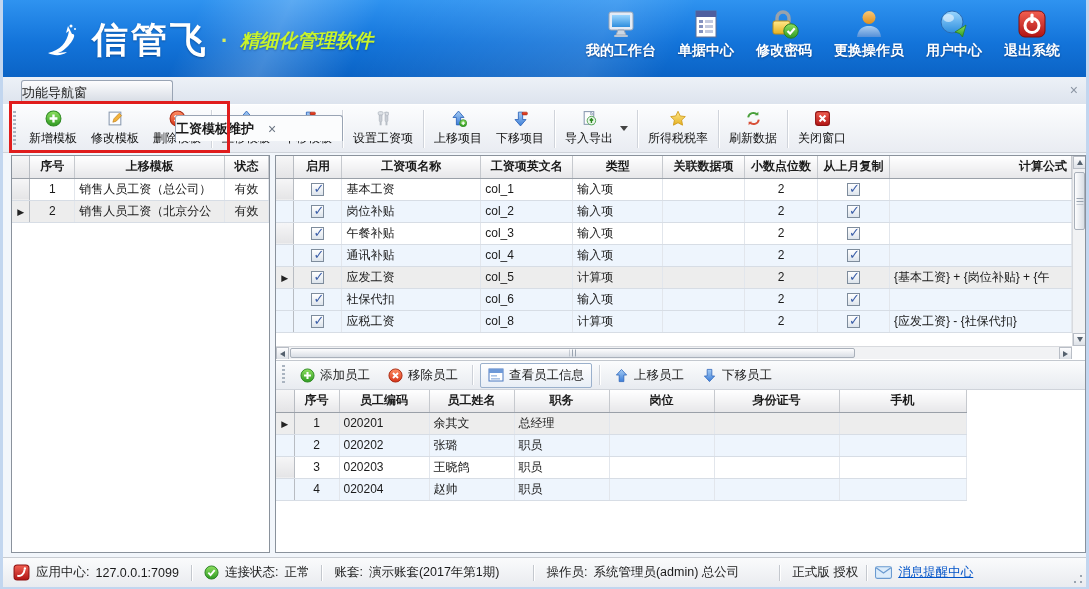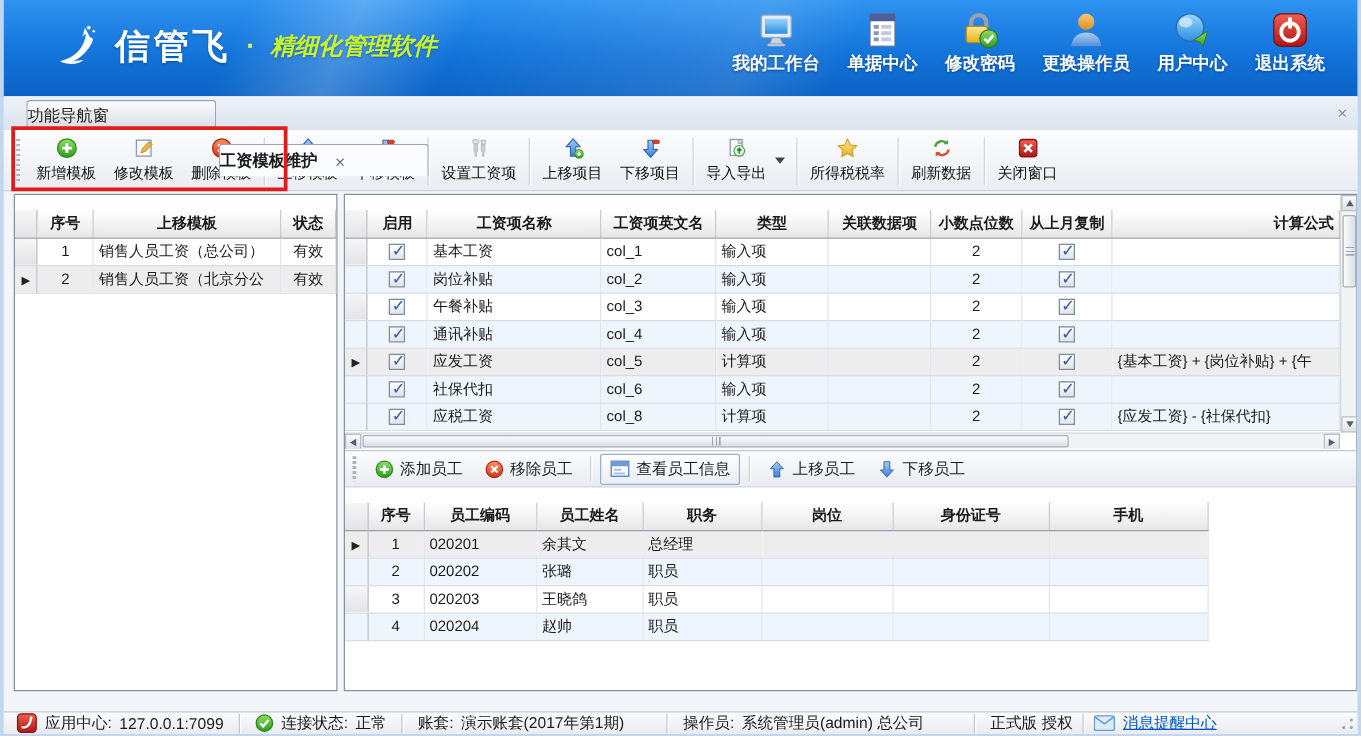--- a/index.html
+++ b/index.html
@@ -7,21 +7,21 @@
   body { font-family:"Liberation Sans","DejaVu Sans",sans-serif; font-size:12px; color:#1a1a1a; background:#eef3fa; }
   .window { position:relative; width:1089px; height:589px; overflow:hidden; background:#f2f6fb;
             border-left:3px solid #c2d6ef; border-right:3px solid #c2d6ef; border-bottom:2px solid #c2d6ef; }
 
   
   .header { position:absolute; left:-3px; top:0; width:1089px; height:77px;
             background:linear-gradient(180deg,#2f93f0 0%,#1374da 55%,#0b63c5 100%); overflow:hidden; }
   .header::before { content:""; position:absolute; left:0; top:0; width:100%; height:100%;
             background:linear-gradient(115deg, rgba(255,255,255,0) 18%, rgba(255,255,255,.22) 26%, rgba(255,255,255,0) 34%, rgba(255,255,255,.12) 55%, rgba(255,255,255,0) 62%); }
   .logo-area { position:absolute; left:40px; top:16px; display:flex; align-items:center; gap:10px; }
-  .brand { color:#fff; font-size:28px; font-weight:bold; letter-spacing:3px; text-shadow:0 1px 2px rgba(0,40,90,.45); }
+  .brand { color:#fff; font-size:36px; font-weight:bold; letter-spacing:3px; text-shadow:0 1px 2px rgba(0,40,90,.45); }
   .brand-sep { color:#d8ef60; font-size:22px; font-weight:bold; margin:0 2px; }
   .tagline { color:#c9f42b; font-size:19px; font-weight:bold; font-style:italic; text-shadow:0 1px 2px rgba(0,40,90,.4); }
   .nav { position:absolute; right:29px; top:8px; display:flex; align-items:center; gap:22px; }
   .nav-item { display:flex; flex-direction:column; align-items:center; gap:2px; cursor:pointer; }
   .nav-item span { color:#fff; font-weight:bold; font-size:14px; text-shadow:0 1px 2px rgba(0,30,80,.5); white-space:nowrap; }
 
   
   .tabstrip { position:absolute; left:0; top:77px; width:1083px; height:27px;
               background:linear-gradient(#edf1f7,#dde4ee); }
   .tab { position:absolute; top:3px; height:24px; display:flex; align-items:center; justify-content:flex-start;
@@ -45,21 +45,21 @@
            border-top:5px solid #444; margin:0 6px 0 0; align-self:center; cursor:pointer; }
   .annotation-box { position:absolute; left:6px; top:-4px; width:221px; height:52px;
                     border:3px solid #e01d1d; z-index:9; pointer-events:none; }
 
   
   .content { position:absolute; left:0; top:154px; width:1083px; height:401px; }
   .panel { position:absolute; background:#fff; border:1px solid #8a929c; }
   .left-panel { left:8px; top:1px; width:259px; height:398px; }
   .right-panel { left:272px; top:1px; width:811px; height:398px; }
 
-  table { border-collapse:collapse; table-layout:fixed;margin-top:12px; }
+  table { border-collapse:collapse; table-layout:fixed; }
   td,th { height:22px; padding:1px 4px; font-size:12px; white-space:nowrap; overflow:hidden; }
   th { font-weight:bold; background:linear-gradient(#ffffff,#e7e7e9); border-right:1px solid #c6c9ce; border-bottom:1px solid #9aa0a8; text-align:center; }
   td { border-right:1px solid #e2e6ec; border-bottom:1px solid #d7dde5; }
   tr.alt td { background:#eef5fd; }
   tr.selected td { background:#ededed; }
   td.sel, th.sel { background:linear-gradient(#f6f6f7,#e4e4e6); border-right:1px solid #b8bcc2; padding:0; text-align:center; }
   tr.selected td.sel::after { content:"▶"; font-size:9px; color:#222; }
   td.c { text-align:center; }
   th.r { text-align:right; }
 
@@ -88,21 +88,21 @@
                  background:linear-gradient(#fbfcfd,#e8ebf0); border-top:1px solid #c3c8cf; border-bottom:1px solid #cfd3da;
                  display:flex; align-items:center; padding-left:6px; gap:4px; }
   .ebtn { display:flex; align-items:center; gap:5px; padding:3px 7px; cursor:pointer; white-space:nowrap; font-size:12.5px; }
   .ebtn.boxed { border:1px solid #9ab0cc; background:linear-gradient(#ffffff,#e8eef6); border-radius:2px; }
   .esep { width:1px; height:20px; background:#cdd1d8; box-shadow:1px 0 0 #fff; margin:0 3px; }
   .egrip { width:3px; height:20px; margin-right:4px; background:repeating-linear-gradient(180deg,#aab4c0 0 2px,transparent 2px 4px); }
 
   .emp-grid { position:absolute; left:0; top:234px; }
 
   
-  .statusbar { position:absolute; left:0; bottom:0; width:1083px; height:18px;
+  .statusbar { position:absolute; left:0; bottom:0; width:1083px; height:30px;
                background:linear-gradient(#fafbfc,#e9ebef); border-top:1px solid #c8ccd2;
                display:flex; align-items:center; padding:0 10px; }
   .sb-item { display:flex; align-items:center; gap:6px; white-space:nowrap; font-size:12.5px; }
   .sb-sep { width:1px; height:16px; background:#c4c8ce; box-shadow:1px 0 0 #fff; margin:0 12px; }
   .sb-link { color:#0053c8; text-decoration:underline; cursor:pointer; }
   .sb-license { overflow:hidden; max-width:74px; }
   .resize-grip { position:absolute; right:3px; bottom:3px; width:10px; height:10px;
       background:radial-gradient(circle at 8px 2px,#9aa4b0 1px,transparent 1.4px),
                  radial-gradient(circle at 8px 8px,#9aa4b0 1px,transparent 1.4px),
                  radial-gradient(circle at 2px 8px,#9aa4b0 1px,transparent 1.4px); }

